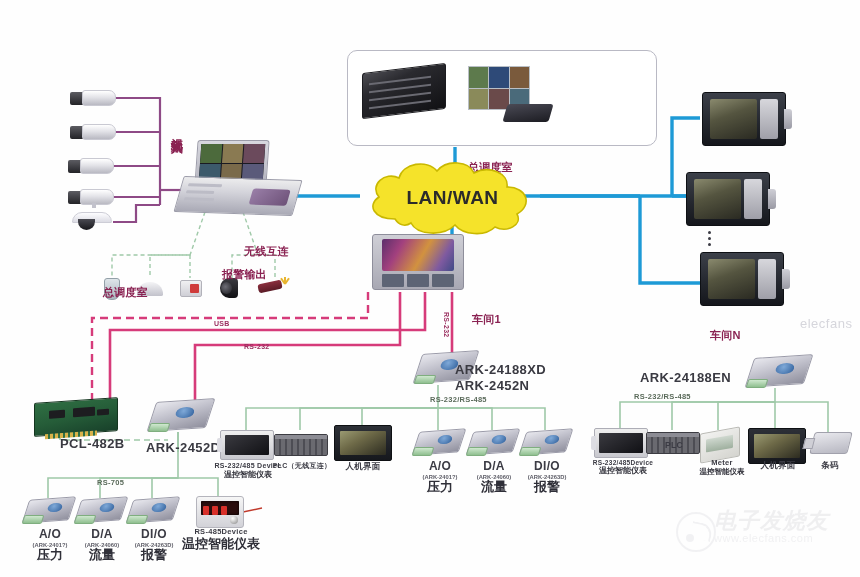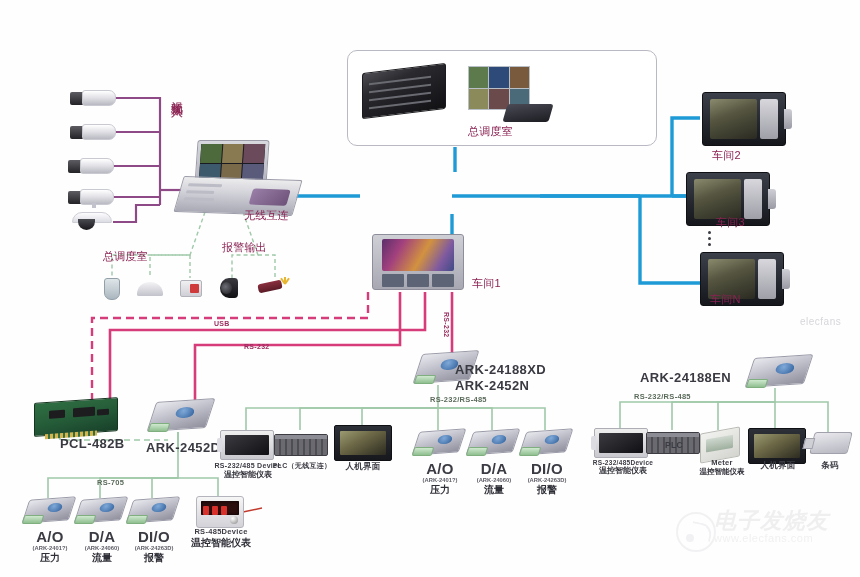--- a/index.html
+++ b/index.html
@@ -311,23 +311,24 @@
   }
   .s-strobe .flash b {
     position:absolute; left:6px; top:0; width:2px; height:7px; background:#e8b52e; display:block;
     transform-origin: 1px 7px;
   }
 
   
   .lbl {
     position: absolute;
     color: #7a1f4d;
-    font-weight: normal;
+    font-weight: bold;
     white-space: nowrap;
     letter-spacing: 0.2px;
+    margin-top: 36px;
   }
   .lbl-cn { font-size: 11px; color: #8a2252; }
   .lbl-vertical {
     writing-mode: vertical-rl;
     text-orientation: upright;
     font-size: 12px;
     color: #8a2252;
     letter-spacing: 1px;
   }
   .lbl-part {
@@ -336,23 +337,23 @@
   .lbl-bus {
     font-size: 7.5px; color: #5a6a5a; font-weight: bold; letter-spacing: .3px;
   }
   .lbl-pink-bus {
     font-size: 7px; color: #9b3060; font-weight: bold; letter-spacing: .3px;
   }
   .lbl-dev {
     position:absolute; text-align:center; line-height: 1.15;
     font-size: 8.5px; color: #3b3b44; font-weight:bold;
   }
-  .lbl-dev .big { font-size: 15px; letter-spacing: .3px; display:block;}
+  .lbl-dev .big { font-size: 12px; letter-spacing: .3px; display:block;}
   .lbl-dev .tiny { font-size: 5.8px; color:#5c5c66; display:block; letter-spacing: 0;}
-  .lbl-dev .cn { font-size: 10px; color:#2f2f38; display:block;}
+  .lbl-dev .cn { font-size: 13px; color:#2f2f38; display:block;}
 
   
   .cloud-wrap { position:absolute; }
   .cloud-text {
     position:absolute; width: 100%; text-align:center;
     font-size: 19px; font-weight: bold; color: #2b2b2b;
     letter-spacing: .5px;
     top: 30px;
   }
 
@@ -382,21 +383,21 @@
   .wm-logo:before {
     content:""; position:absolute; left:8px; top:20px; width:8px; height:8px;
     border-radius:50%; background:#d2d2d8;
   }
   .wm-logo:after {
     content:""; position:absolute; left:13px; top:9px; width:19px; height:15px;
     border-top:2px solid #d2d2d8; border-right:2px solid #d2d2d8;
     border-radius: 0 12px 0 0; transform: rotate(12deg);
   }
   .wm-corner {
-    position:absolute; font-size: 10px; color:#d6d6dc; letter-spacing: .5px;
+    position:absolute; font-size: 13px; color:#d6d6dc; letter-spacing: .5px;
   }
   .dots-v { position:absolute; }
   .dots-v i { display:block; width:3px; height:3px; background:#3b3b44; border-radius:50%; margin: 3px 0; }
 </style>
 </head>
 <body>
 
 <div id="stage">
 
   <svg class="wires" viewBox="0 0 860 577">
@@ -531,41 +532,50 @@
     <div class="ring"></div>
   </div>
   <div class="sensor s-strobe" style="left:258px; top:278px;">
     <div class="base"></div>
     <div class="flash">
       <b style="transform:rotate(-35deg)"></b>
       <b style="transform:rotate(0deg)"></b>
       <b style="transform:rotate(35deg)"></b>
     </div>
   </div>
-  <div class="lbl lbl-cn" style="left:222px; top:240px;">报警输出</div>
+  <div class="lbl lbl-cn" style="left:222px; top:231px;">报警输出</div>
 
   <div class="dispatch-box" style="left:347px; top:50px; width:310px; height:96px;"></div>
   <div class="rack" style="left:362px; top:68px;">
     <div class="ln" style="top:10px"></div>
     <div class="ln" style="top:18px"></div>
     <div class="ln" style="top:26px"></div>
     <div class="ln" style="top:34px"></div>
   </div>
   <div class="videowall" style="left:468px; top:66px;">
     <i style="background:#5d7a4c"></i>
       <i style="background:#2e4a78"></i>
       <i style="background:#7a5a3c"></i>
     <i style="background:#8a8a5a"></i>
       <i style="background:#6a4a4a"></i>
       <i style="background:#4a6a7a"></i>
   </div>
   <div style="position:absolute; left:505px; top:104px; width:46px; height:18px;
               background:linear-gradient(170deg,#4a4a55,#1c1c22); border-radius:3px; transform:skewX(-16deg);"></div>
   <div class="lbl lbl-cn" style="left:468px; top:124px;">总调度室</div>
 
+  <div class="cloud-wrap" style="left:355px; top:157px; width:195px; height:78px;">
+    <svg viewBox="0 0 195 78" width="195" height="78">
+      <path d="M40,62 C18,62 12,48 24,40 C14,28 30,14 44,21 C48,6 72,2 82,14
+               C92,2 114,4 119,16 C134,8 154,16 152,30 C172,30 178,48 162,57
+               C168,68 152,76 140,70 C130,80 108,78 100,68
+               C88,80 62,78 56,66 C50,70 44,68 40,62 Z" fill="#f5e32a" stroke="#c9b800" stroke-width="1.6"></path>
+    </svg>
+    <div class="cloud-text">LAN/WAN</div>
+  </div>
 
   <div class="hmi-panel" style="left:372px; top:234px;">
     <div class="disp"></div>
     <div class="keys">
         <b></b>
         <b></b>
         <b></b>
       </div>
   </div>
   <div class="lbl lbl-cn" style="left:472px; top:276px;">车间1</div>

